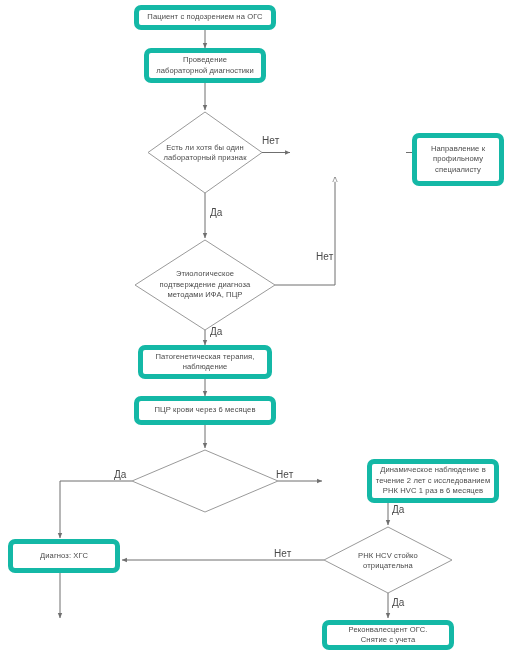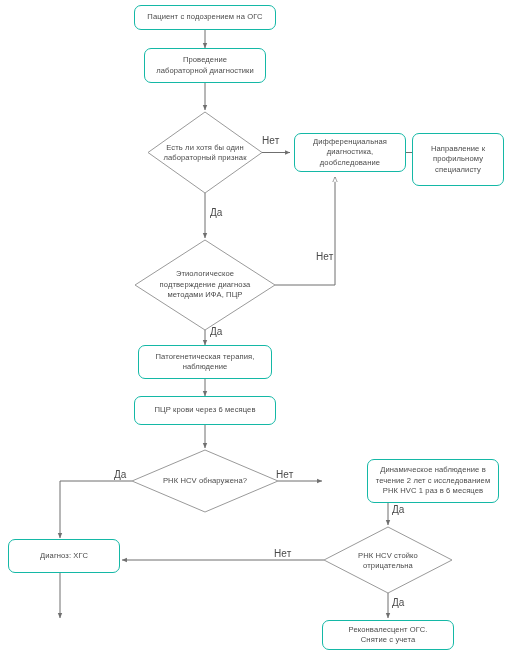--- a/index.html
+++ b/index.html
@@ -20,21 +20,21 @@
   #flow-svg {
     position: absolute;
     left: 0;
     top: 0;
     width: 532px;
     height: 653px;
   }
   .node-box {
     position: absolute;
     box-sizing: border-box;
-    border: 1px solid #14b8a6;
+    border: 5px solid #14b8a6;
     border-radius: 7px;
     background: #ffffff;
     display: flex;
     align-items: center;
     justify-content: center;
     text-align: center;
     color: #4a4a4a;
     font-size: 7.6px;
     line-height: 10.5px;
     letter-spacing: 0.1px;
@@ -125,36 +125,33 @@
   </svg>
 
   <div class="node-box" style="left:134px; top:5px; width:142px; height:25px;">Пациент с подозрением на ОГС</div>
 
   <div class="node-box" style="left:144px; top:48px; width:122px; height:35px;">Проведение
 лабораторной диагностики</div>
 
   <div class="node-diamond-label" style="left:148px; top:133px; width:114px; height:40px;">Есть ли хотя бы один
 лабораторный признак</div>
 
-  <div class="node-box" style="left:294px; top:133px; width:112px; height:39px;">Дифференциальная
-диагностика, дообследование</div>
 
   <div class="node-box" style="left:412px; top:133px; width:92px; height:53px;">Направление к
 профильному специалисту</div>
 
   <div class="node-diamond-label" style="left:140px; top:265px; width:130px; height:40px;">Этиологическое
 подтверждение диагноза
 методами ИФА, ПЦР</div>
 
   <div class="node-box" style="left:138px; top:345px; width:134px; height:34px;">Патогенетическая терапия,
 наблюдение</div>
 
   <div class="node-box" style="left:134px; top:396px; width:142px; height:29px;">ПЦР крови через 6 месяцев</div>
 
-  <div class="node-diamond-label" style="left:142px; top:471px; width:126px; height:20px;">РНК HCV обнаружена?</div>
 
   <div class="node-box" style="left:322px; top:459px; width:132px; height:44px;margin-left:45px;">Динамическое наблюдение в
 течение 2 лет с исследованием
 РНК HVC 1 раз в 6 месяцев</div>
 
   <div class="node-diamond-label" style="left:336px; top:549px; width:104px; height:24px;">РНК HCV стойко
 отрицательна</div>
 
   <div class="node-box" style="left:8px; top:539px; width:112px; height:34px;">Диагноз: ХГС</div>
 

